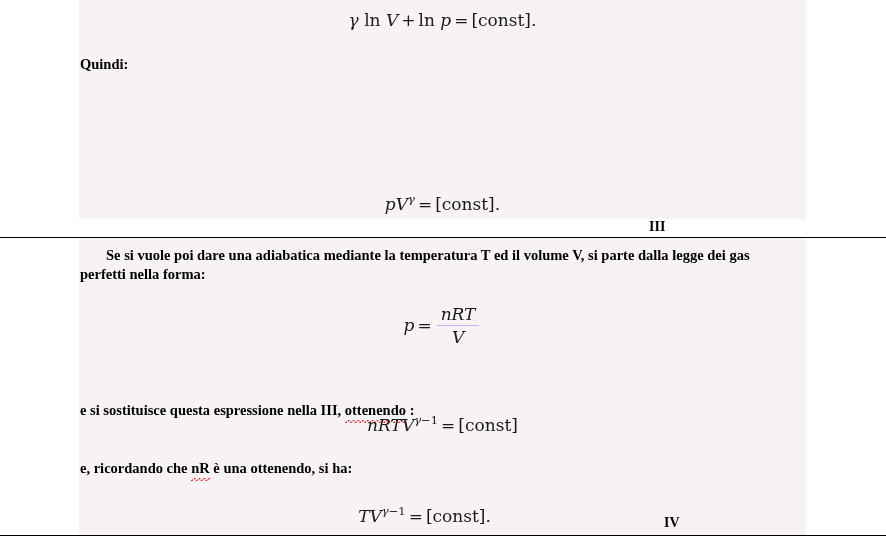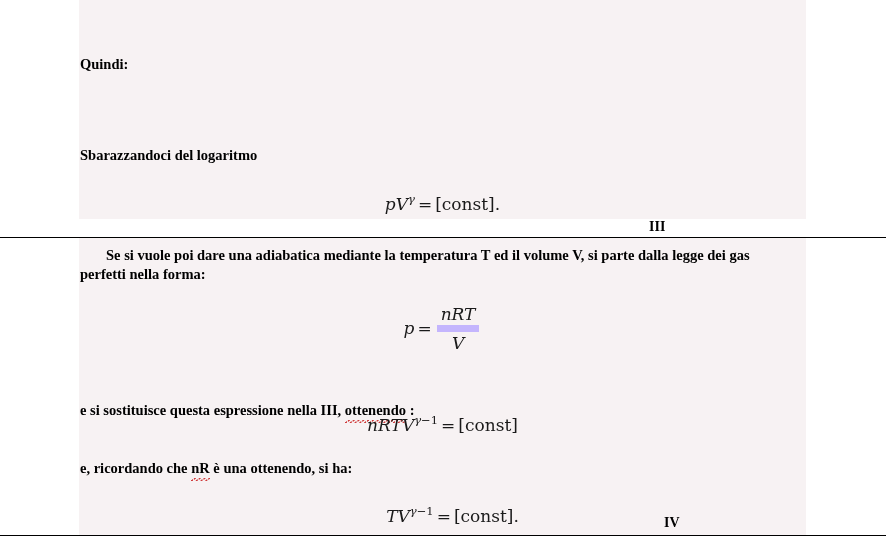--- a/index.html
+++ b/index.html
@@ -71,21 +71,21 @@
     display: inline-block;
     vertical-align: middle;
     text-align: center;
     position: relative;
     top: -1px;
     margin: 0 2px;
   }
   .frac .num {
     display: block;
     padding: 0 4px 1px 4px;
-    border-bottom: 7px solid #c4b5fd;
+    border-bottom: 1px solid #c4b5fd;
     font-style: italic;
   }
   .frac .den {
     display: block;
     padding: 1px 4px 0 4px;
     font-style: italic;
   }
   sup.exp {
     font-size: 0.68em;
     vertical-align: super;
@@ -123,29 +123,29 @@
 </head>
 <body>
 
 <div class="page">
 
   <div class="block" id="block-top"></div>
   <div class="divider" id="divider-1"></div>
   <div class="block" id="block-bottom"></div>
   <div class="divider" id="divider-2"></div>
 
+  <div class="eq" style="left:79px; top:10px; width:727px;">
+    <span class="var">γ</span><span class="rm"> ln </span><span class="var">V</span><span class="op">+</span><span class="rm">ln </span><span class="var">p</span><span class="op">=</span><span class="rm">[const].</span>
+  </div>
 
   <div class="para bold" style="left:80px; top:55px;text-align:center;">
     <span>Quindi:</span>
   </div>
 
 
-  <div class="para bold" style="left:80px; top:146px;">
-    <span>Sbarazzandoci del logaritmo</span>
-  </div>
 
   <div class="eq" style="left:79px; top:192px; width:727px;">
     <span class="var">pV</span><sup class="exp">γ</sup><span class="op">=</span><span class="rm">[const].</span>
   </div>
 
   <div class="eqnum" style="left:649px; top:202px;margin-top:17px;">
     <span>III</span>
   </div>
 
   <div class="para bold" style="left:80px; top:246px; width:700px; text-indent:26px;">
@@ -161,21 +161,21 @@
   </div>
 
   <div class="eq" style="left:79px; top:413px; width:727px;">
     <span class="var">nRTV</span><sup class="exp">γ<span class="rm">−1</span></sup><span class="op">=</span><span class="rm">[const]</span>
   </div>
 
   <div class="para bold" style="left:80px; top:459px;">
     <span>e, ricordando che </span><span class="squiggle"><span>nR</span></span><span> è una ottenendo, si ha:</span>
   </div>
 
-  <div class="eq" style="left:89px; top:504px; width:727px;">
+  <div class="eq" style="left:61px; top:504px; width:727px;">
     <span class="var">TV</span><sup class="exp">γ<span class="rm">−1</span></sup><span class="op">=</span><span class="rm">[const].</span>
   </div>
 
   <div class="eqnum" style="left:664px; top:515px;">
     <span>IV</span>
   </div>
 
 </div>
 
 </body></html>

